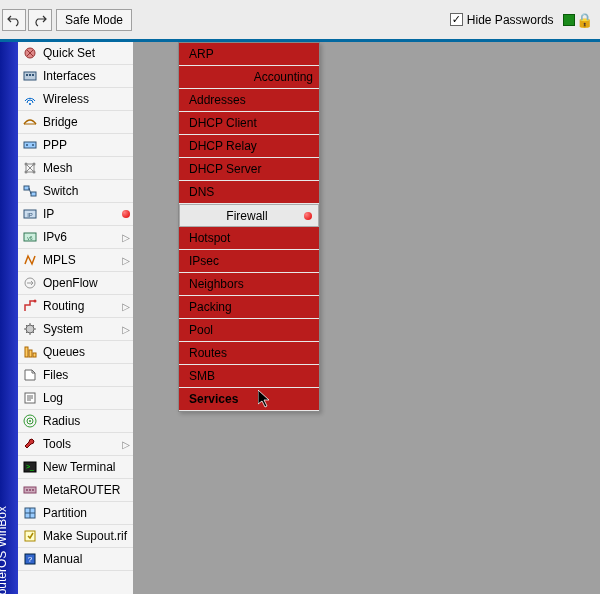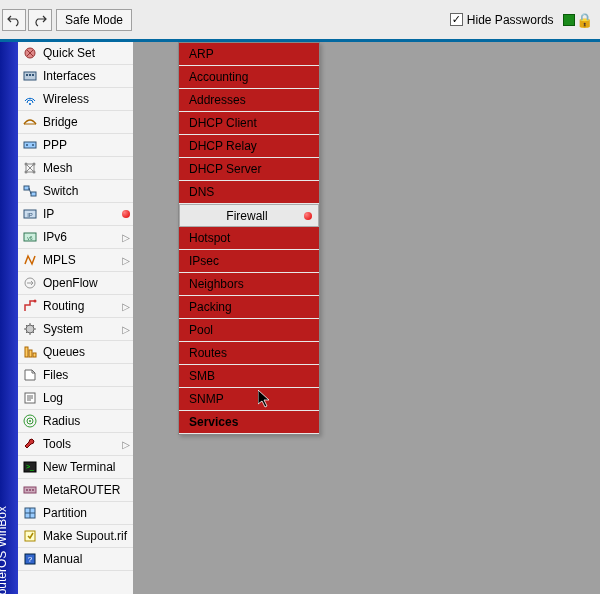--- a/index.html
+++ b/index.html
@@ -419,21 +419,21 @@
         <span class="menu-label">Manual</span>
       </div>
     </div>
 
   <div class="workspace">
     <div class="submenu" id="submenu">
         <div class="submenu-item">
           <span style="flex: 1 1 0%;">ARP</span>
         </div>
         <div class="submenu-item">
-          <span style="flex: 1 1 0%;">Accounting</span>
+          <span style="flex: 1 1 0%; text-align: right;">Accounting</span>
         </div>
         <div class="submenu-item">
           <span style="flex: 1 1 0%;">Addresses</span>
         </div>
         <div class="submenu-item">
           <span style="flex: 1 1 0%;">DHCP Client</span>
         </div>
         <div class="submenu-item">
           <span style="flex: 1 1 0%;">DHCP Relay</span>
         </div>
@@ -460,23 +460,20 @@
           <span style="flex: 1 1 0%;">Packing</span>
         </div>
         <div class="submenu-item">
           <span style="flex: 1 1 0%;">Pool</span>
         </div>
         <div class="submenu-item">
           <span style="flex: 1 1 0%;">Routes</span>
         </div>
         <div class="submenu-item">
           <span style="flex: 1 1 0%;">SMB</span>
-        </div>
-        <div class="submenu-item">
-          <span style="flex: 1 1 0%;">SNMP</span>
         </div>
         <div class="submenu-item">
           <span style="flex: 1 1 0%; font-weight: bold;">Services</span>
         </div>
       </div>
   </div>
 
   <div class="cursor-img">
     <svg width="16" height="20" viewBox="0 0 16 20">
       <path d="M0 0 L0 14 L4 11 L7 17 L9 16 L6 10 L11 10 Z" fill="#000" stroke="#fff" stroke-width="0.8"></path>

